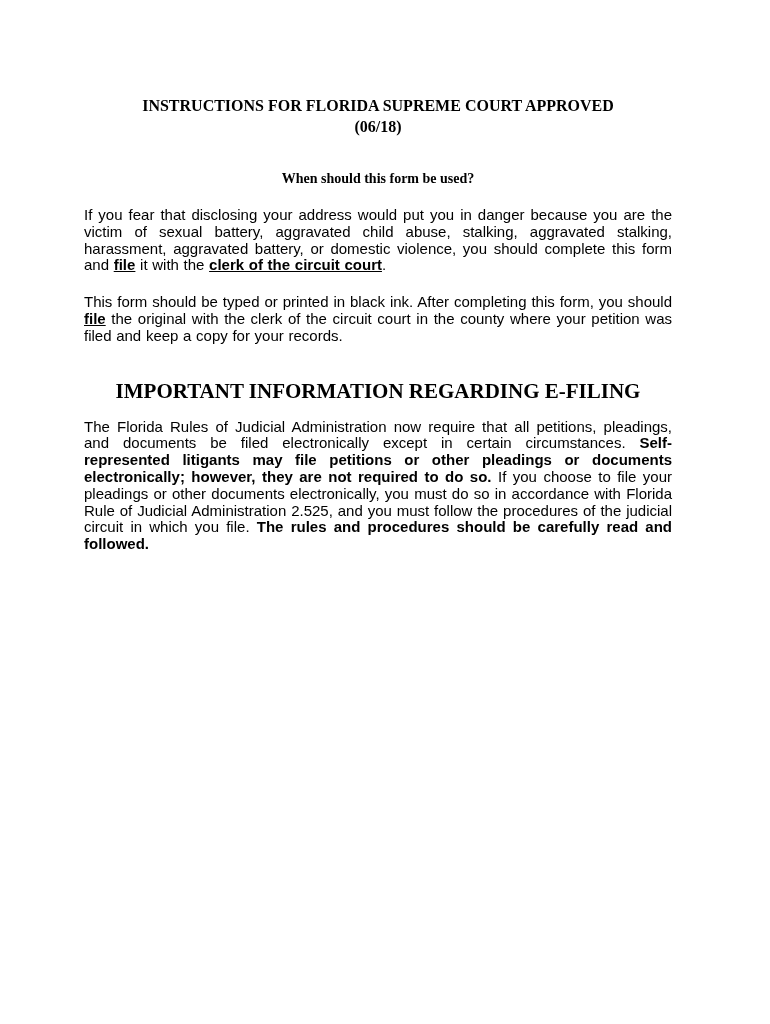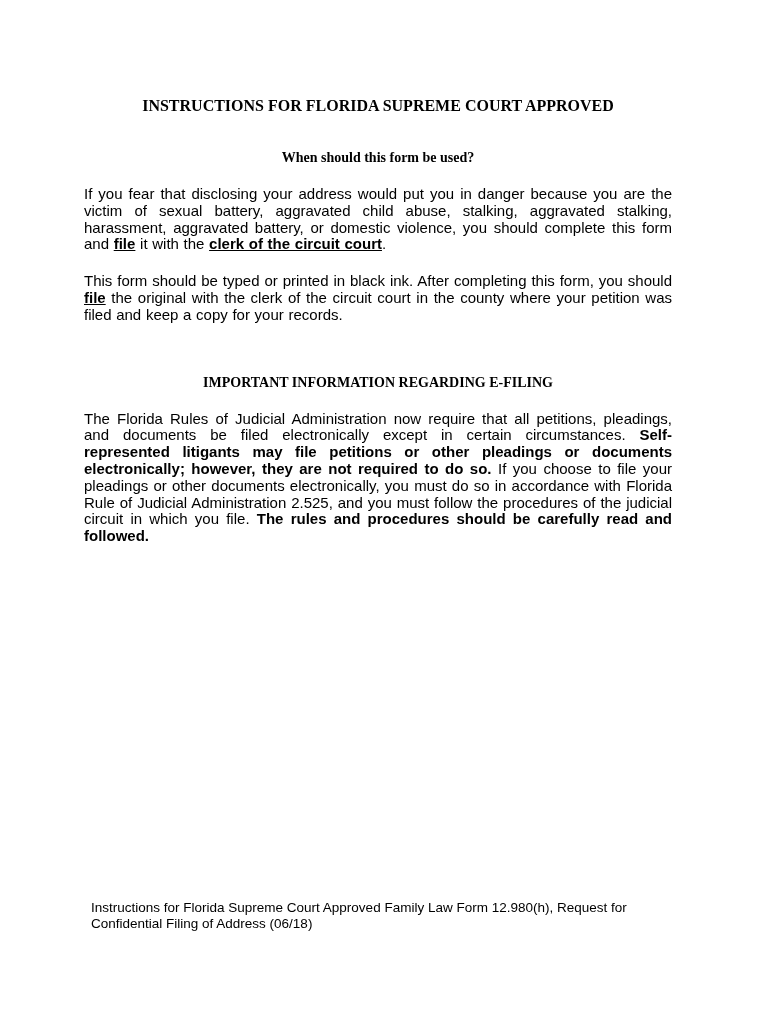--- a/index.html
+++ b/index.html
@@ -31,22 +31,22 @@
   }
   .section-heading {
     text-align: center;
     font-family: "Liberation Serif", serif;
     font-weight: bold;
     font-size: 14px;
     line-height: 16px;
     margin-top: 34px;
   }
   .section-heading.large {
-    font-size: 14px;
-    margin-top: 51px;
+    font-size: 21px;
+    margin-top: 38px;
   }
   .body-para {
     margin-top: 20px;
     font-family: "Liberation Sans", sans-serif;
     font-size: 15px;
     line-height: 16.8px;
     text-align: justify;
     word-spacing: 0.5px;
   }
   .bu {
@@ -68,28 +68,28 @@
   }
 </style>
 </head>
 <body>
 
 <div class="page">
   <div class="content">
 
     <header class="doc-title">
       <div>INSTRUCTIONS FOR FLORIDA SUPREME COURT APPROVED</div>
+      <div>(06/18)</div>
     </header>
 
     <h2 class="section-heading">When should this form be used?</h2>
 
     <p class="body-para"><span>If you fear that disclosing your address would put you in danger because you are the victim of sexual battery, aggravated child abuse, stalking, aggravated stalking, harassment, aggravated battery, or domestic violence, you should complete this form and </span><span class="bu">file</span><span> it with the </span><span class="bu">clerk of the circuit court</span><span>.</span></p>
 
     <p class="body-para"><span>This form should be typed or printed in black ink.  After completing this form, you should </span><span class="bu">file</span><span> the original with the clerk of the circuit court in the county where your petition was filed and keep a copy for your records.</span></p>
 
     <h2 class="section-heading large">IMPORTANT INFORMATION REGARDING E-FILING</h2>
 
     <p class="body-para"><span>The Florida Rules of Judicial Administration now require that all petitions, pleadings, and documents be filed electronically except in certain circumstances. </span><span class="b">Self-represented litigants may file petitions or other pleadings or documents electronically; however, they are not required to do so.</span><span> If you choose to file your pleadings or other documents electronically, you must do so in accordance with Florida Rule of Judicial Administration 2.525, and you must follow the procedures of the judicial circuit in which you file. </span><span class="b">The rules and procedures should be carefully read and followed.</span></p>
 
   </div>
 
-  <footer class="doc-footer">Instructions for Florida Supreme Court Approved Family Law Form 12.980(h), Request for Confidential Filing of Address (06/18)</footer>
 </div>
 
 </body></html>

